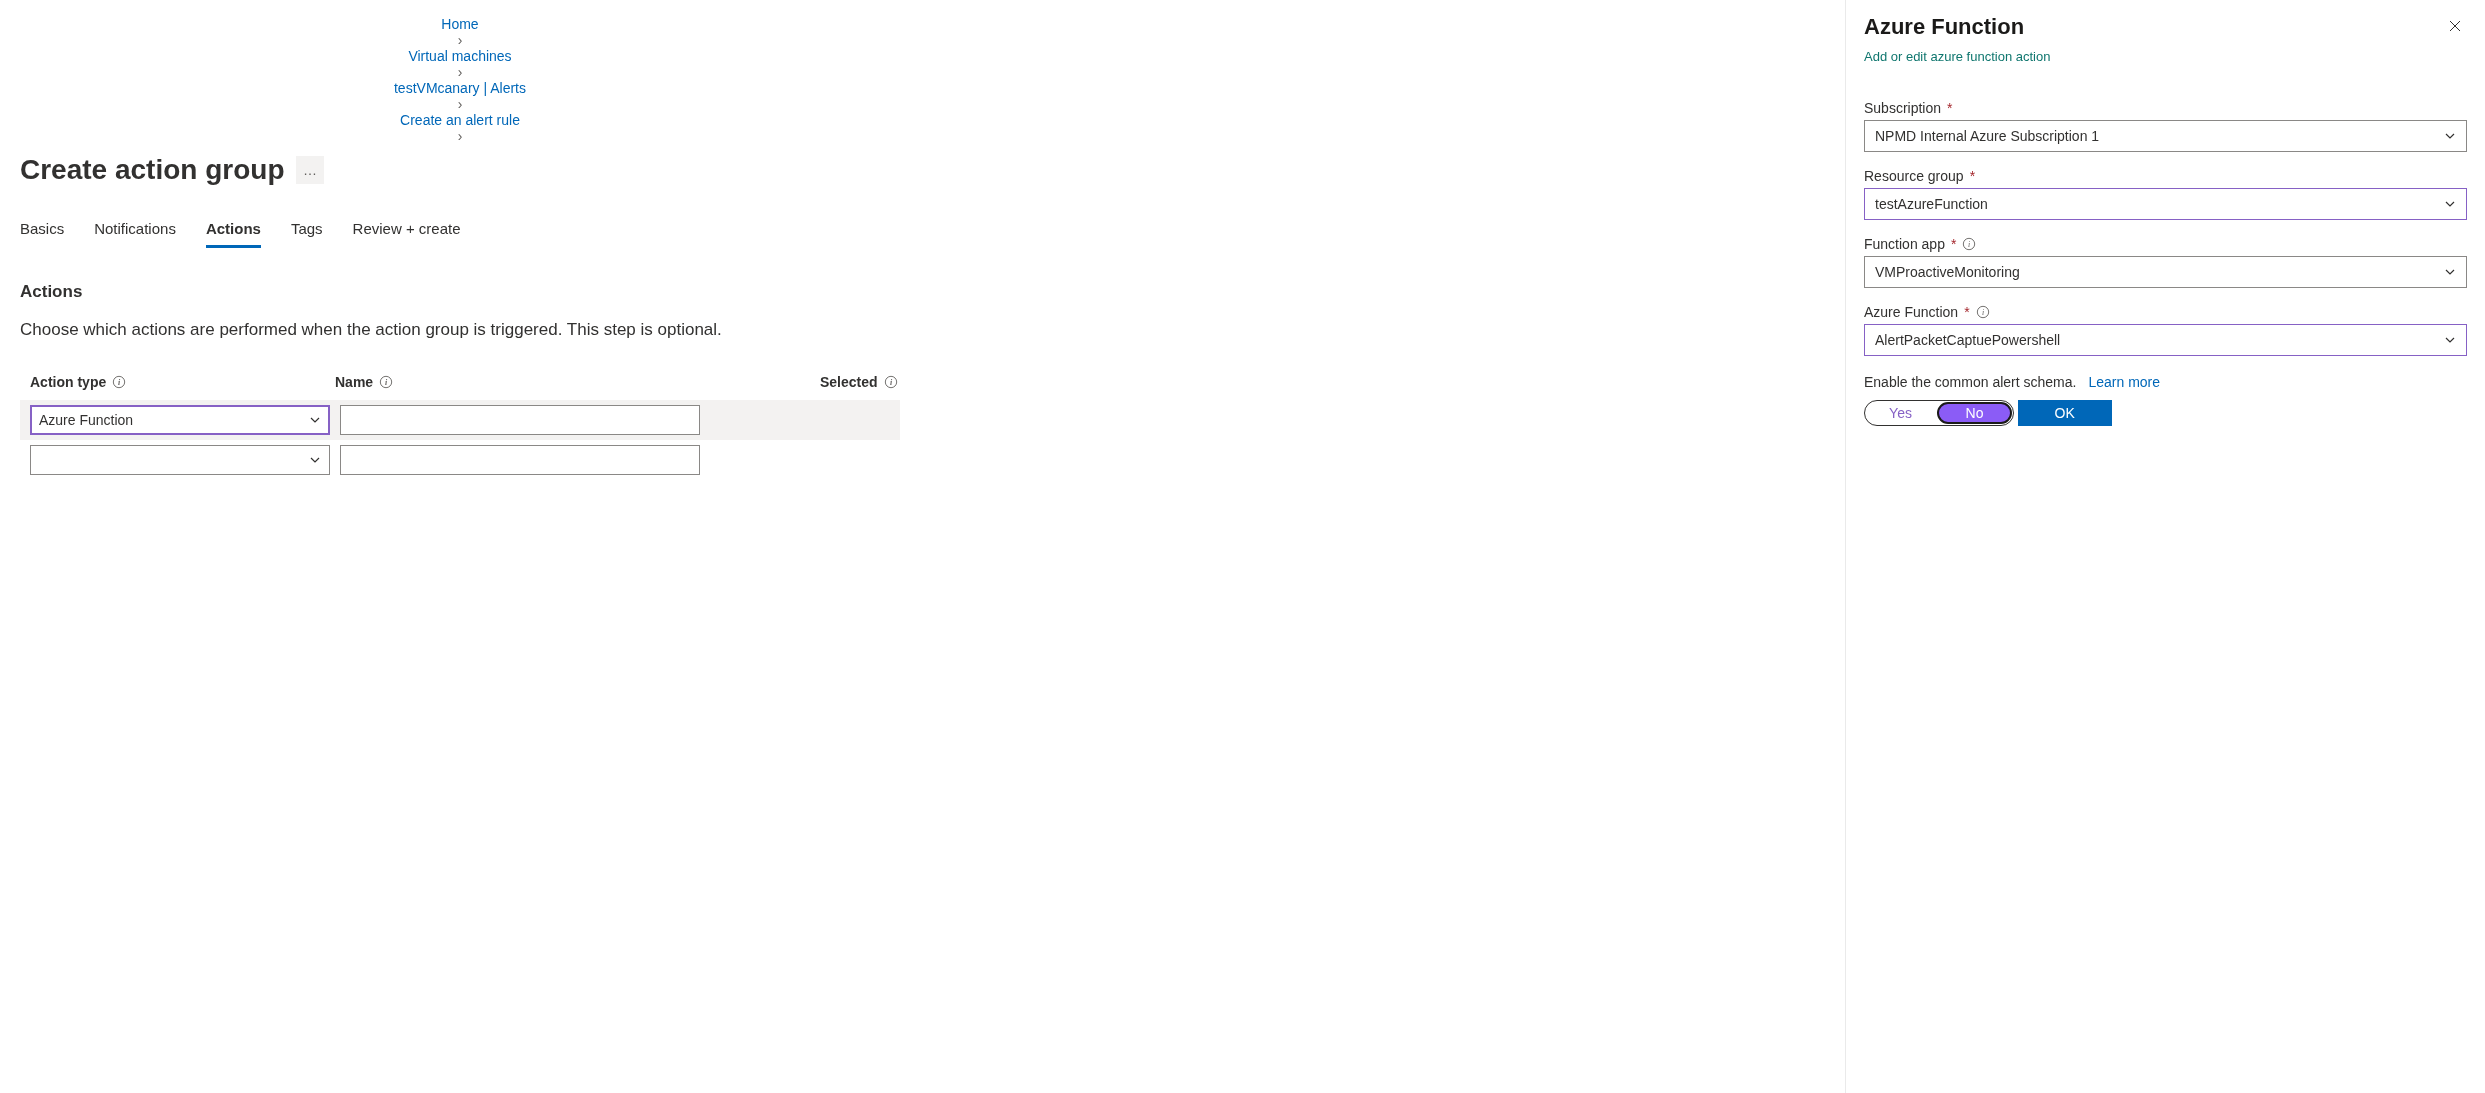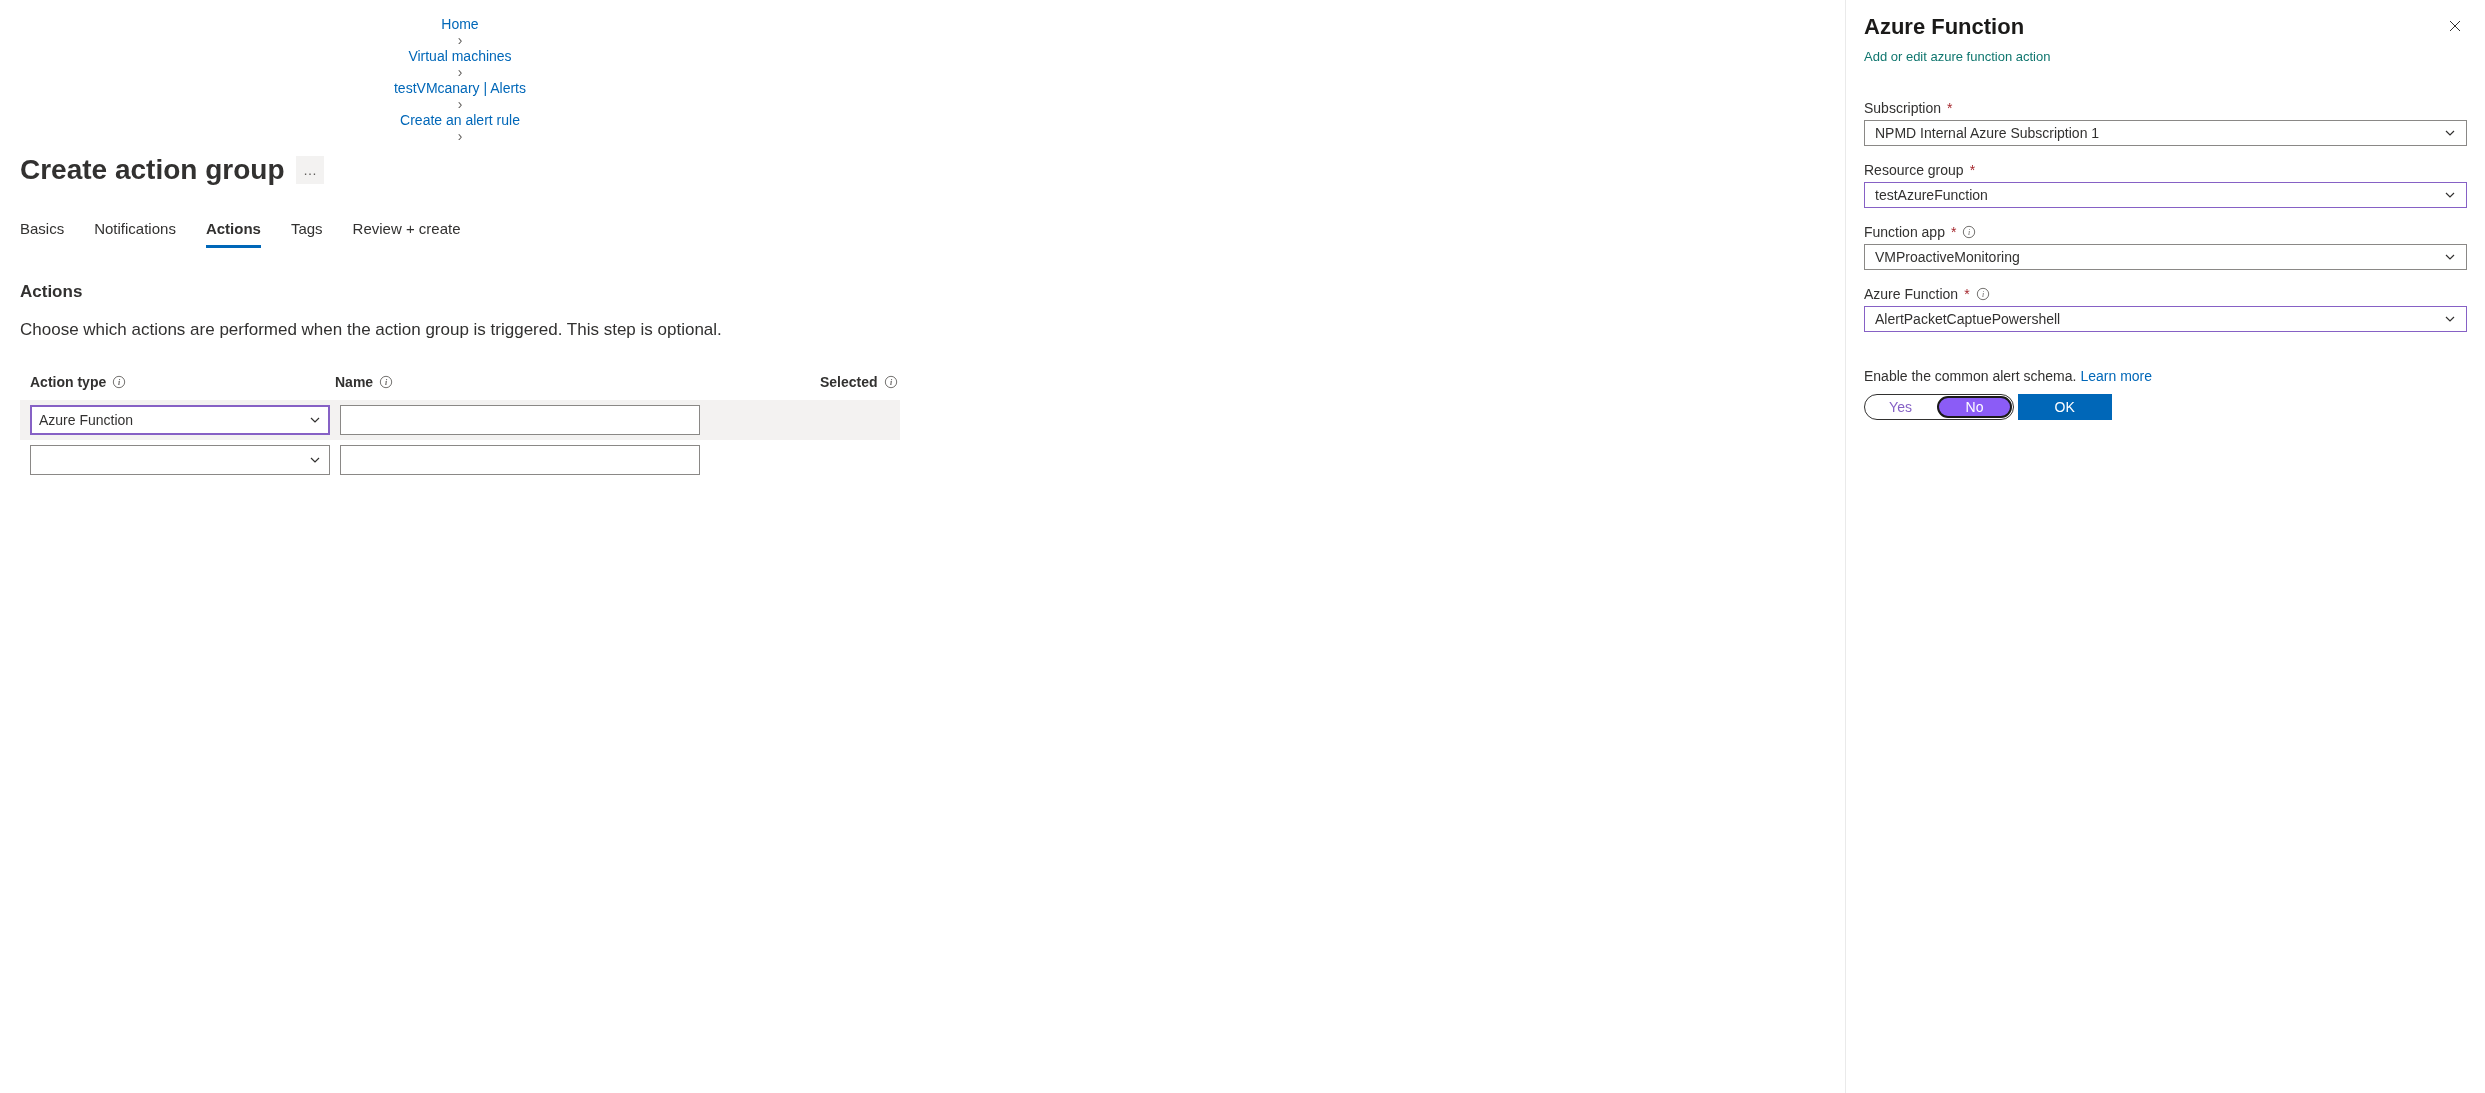--- a/index.html
+++ b/index.html
@@ -179,39 +179,39 @@
     font-size: 14px;
     color: #323130;
     margin-bottom: 4px;
     display: flex;
     align-items: center;
     gap: 6px;
   }
   .req { color: #a4262c; }
   .panel-dropdown {
     width: 100%;
-    height: 18px;
+    height: 32px;
     border: 1px solid #8a8886;
     background: #fff;
     display: flex;
     align-items: center;
     justify-content: space-between;
-    padding: 12px 10px;
+    padding: 0 10px;
     font-size: 14px;
     color: #323130;
     cursor: pointer;
   }
   .panel-dropdown.purple {
     border-color: #8661c5;
   }
   .schema-row {
     display: flex;
     align-items: center;
-    gap: 4px;
-    margin-top: 36px;
+    gap: 12px;
+    margin-top: 18px;
     margin-bottom: 10px;
     font-size: 14px;
   }
   .schema-row a {
     color: #0067b8;
     text-decoration: none;
     cursor: pointer;
   }
   .toggle {
     display: inline-flex;

